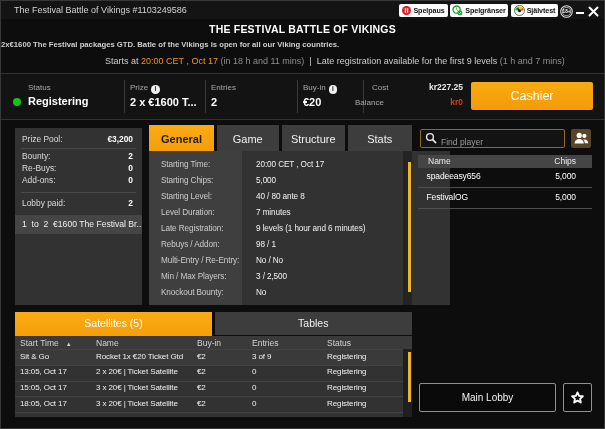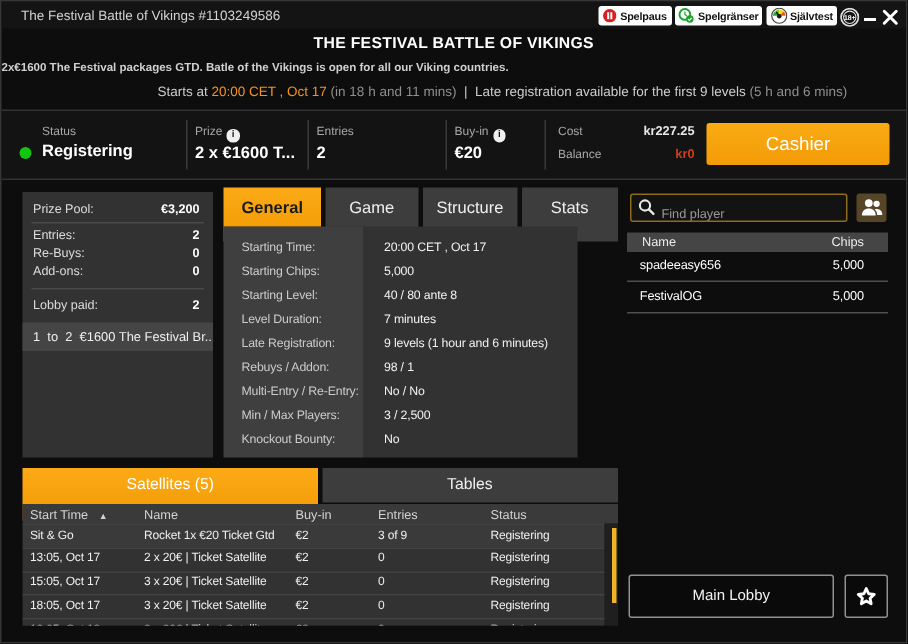--- a/index.html
+++ b/index.html
@@ -40,21 +40,21 @@
 #lhl span { position:absolute; left:7px; top:4px; color:#f0f0f0; white-space:nowrap; font-size:8.6px; }
 
 
 .ctab { top:124px; height:36px; background:#3d3d3d; color:#efefef; font-size:11px; text-align:center; line-height:28px; }
 #tab-gen { left:148px; width:65px; background:linear-gradient(#fbaa16,#f29a04); color:#1a1a1a; font-weight:bold; }
 #tab-game { left:215.5px; width:62.5px; }
 #tab-str { left:280.5px; width:63.5px; }
 #tab-stat { left:346.5px; width:64.5px; }
 
 
-#cpanel { left:148px; top:150px; width:236px; height:154px; background:#323232; overflow:hidden; }
+#cpanel { left:148px; top:150px; width:301px; height:154px; background:#323232; overflow:hidden; }
 #clabels { position:absolute; left:0; top:0; width:93px; height:154px; background:#3f3f3f; }
 #ctrack { position:absolute; left:254px; top:0; width:9px; height:154px; background:#242424; }
 #cthumb { position:absolute; left:259px; top:11px; width:2.5px; height:130px; background:#f0b429; }
 .crow { position:absolute; left:0; width:263px; height:16px; font-size:8.2px; letter-spacing:-0.1px; }
 .crow .cl { position:absolute; left:12px; top:4px; color:#cscsc; color:#cccccc; }
 .crow .cv { position:absolute; left:107px; top:4px; color:#f2f2f2; }
 
 
 #search { left:419px; top:128px; width:145px; height:19px; background:#131313; border:1px solid #8f6b1c; border-radius:2px; }
 #fplabel { left:440px; top:136px; font-size:8.5px; color:#9a9a9a; }
@@ -134,50 +134,50 @@
     <circle cx="6.5" cy="6.5" r="4.1" fill="none" stroke="#e0e0e0" stroke-width="0.7"></circle>
     <text x="6.5" y="8.3" font-size="4.6" font-weight="bold" fill="#fff" text-anchor="middle" font-family="Liberation Sans, sans-serif">18+</text>
   </svg>
   <div class="abs" style="left:575px; top:11px; width:8px; height:1.8px; background:#fff;"></div>
   <svg class="abs" style="left:587px; top:4.5px;" width="11" height="11" viewBox="0 0 11 11">
     <path d="M1.5 1.5 L9.5 9.5 M9.5 1.5 L1.5 9.5" stroke="#fff" stroke-width="2" stroke-linecap="round"></path>
   </svg>
 
   <div class="abs" id="h1">THE FESTIVAL BATTLE OF VIKINGS</div>
   <div class="abs" id="h2">2x€1600 The Festival packages GTD. Batle of the Vikings is open for all our Viking countries.</div>
-  <div class="abs" id="h3">Starts at <span class="or">20:00 CET , Oct 17</span> <span class="dim">(in 18 h and 11 mins)</span> &nbsp;|&nbsp; Late registration available for the first 9 levels <span class="dim">(5 h and 6 mins)</span></div>
+  <div class="abs" id="h3">Starts at <span class="or">20:00 CET , Oct 17</span> <span class="dim">(in 18 h and 11 mins)</span> &nbsp;|&nbsp; Late registration available for the first 9 levels <span class="dim">(1 h and 7 mins)</span></div>
 
   <div class="abs" id="sbar"></div>
   <div class="abs sdiv" style="left:123px;"></div>
   <div class="abs sdiv" style="left:204px;"></div>
   <div class="abs sdiv" style="left:296px;"></div>
   <div class="abs sdiv" style="left:362px;"></div>
   <div class="abs slab" style="left:27px; top:82px;">Status</div>
   <div class="abs" id="dot"></div>
   <div class="abs sval" style="left:27px; top:94px;">Registering</div>
   <div class="abs slab" style="left:129px; top:82px;">Prize<i class="inf">i</i></div>
   <div class="abs sval" style="left:129px; top:95px;">2 x €1600 T...</div>
   <div class="abs slab" style="left:210px; top:82px;">Entries</div>
   <div class="abs sval" style="left:210px; top:95px;">2</div>
   <div class="abs slab" style="left:302px; top:82px;">Buy-in<i class="inf">i</i></div>
   <div class="abs sval" style="left:302px; top:95px;">€20</div>
   <div class="abs slab" style="left:371px; top:82px;">Cost</div>
-  <div class="abs slab" style="left:371px; top:97px;">Balance</div>
+  <div class="abs slab" style="left:354px; top:97px;">Balance</div>
   <div class="abs" style="left:380px; top:81px; width:82px; text-align:right; font-size:8.5px; font-weight:bold; color:#e8e8e8;">kr227.25</div>
   <div class="abs" style="left:380px; top:96px; width:82px; text-align:right; font-size:8.5px; font-weight:bold; color:#cf4016;">kr0</div>
   <div class="abs" id="cashier">Cashier</div>
 
   <div class="abs" id="lpanel">
     <div class="lrow" style="top:5.5px;">
         <span>Prize Pool:</span>
         <b>€3,200</b>
       </div>
     <div class="lsep" style="top:20px;"></div>
     <div class="lrow" style="top:23px;">
-        <span>Entries:</span>
+        <span>Bounty:</span>
         <b>2</b>
       </div>
     <div class="lrow" style="top:34.5px;padding-left:31px;">
         <span>Re-Buys:</span>
         <b>0</b>
       </div>
     <div class="lrow" style="top:46.5px;">
         <span>Add-ons:</span>
         <b>0</b>
       </div>

